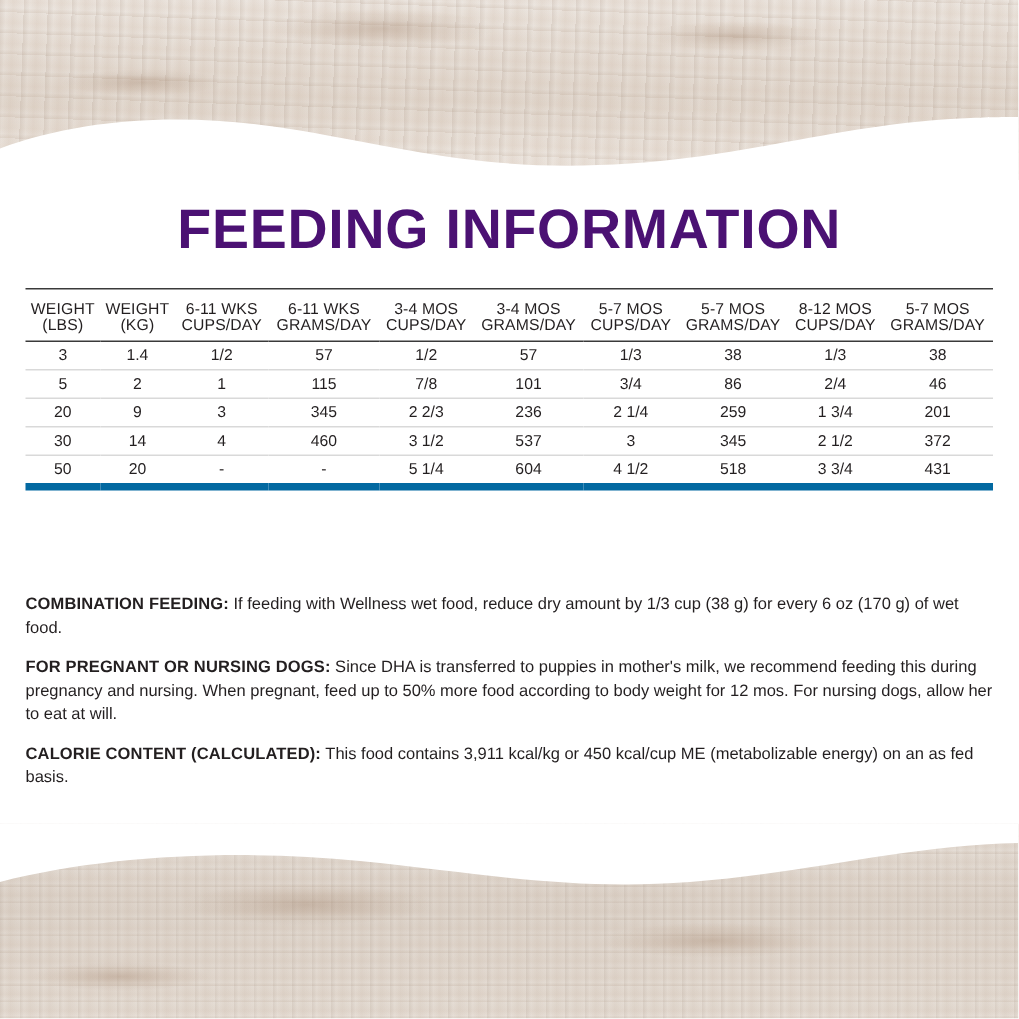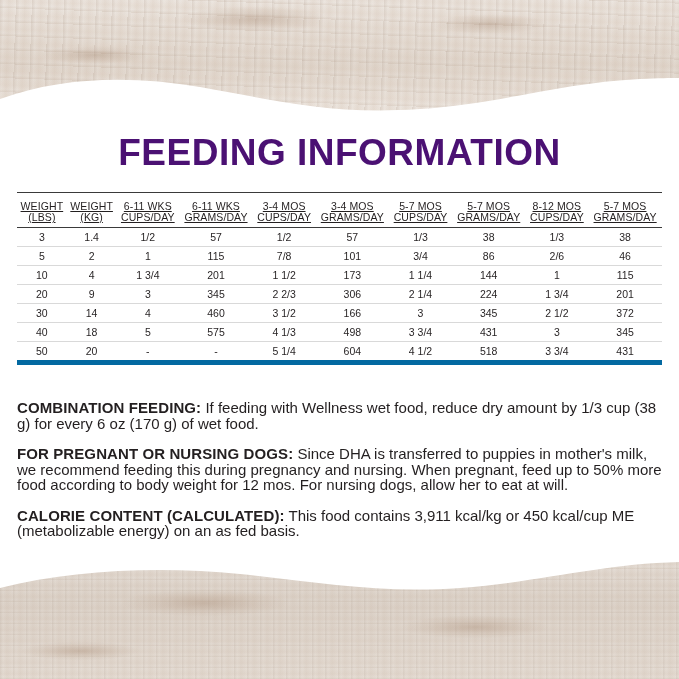--- a/index.html
+++ b/index.html
@@ -110,38 +110,37 @@
     color: #231f20;
   }
   table.feeding th {
     font-weight: normal;
     text-align: center;
     vertical-align: bottom;
     padding: 1px 0 4px 0;
     line-height: 11px;
     font-size: 10.5px;
     letter-spacing: 0.1px;
-    text-decoration: underline;
   }
   table.feeding td {
     text-align: center;
     padding: 3px 0;
     border-top: 1px solid #d9d9d9;
     font-size: 10.5px;
   }
   table.feeding tr.head-row th { border-bottom: 1px solid #3a3a3a; }
   table.feeding tr:last-child td { border-bottom: 5px solid #0369a1; }
 
   .notes {
     position: absolute;
     left: 17px;
     top: 385px;
     width: 645px;
     color: #231f20;
-    font-size: 15px;
+    font-size: 11px;
     line-height: 15.5px;
   }
   .note { margin-bottom: 9px; }
   .note:last-child { margin-bottom: 0; }
   .note .lead {
     font-weight: bold;
     letter-spacing: 0.1px;
   }
 </style>
 </head>
@@ -233,70 +232,46 @@
       </tr>
       <tr>
         <td>5</td>
         <td>2</td>
         <td>1</td>
         <td>115</td>
         <td>7/8</td>
         <td>101</td>
         <td>3/4</td>
         <td>86</td>
-        <td>2/6</td>
+        <td>2/4</td>
         <td>46</td>
-      </tr>
-      <tr>
-        <td>10</td>
-        <td>4</td>
-        <td>1 3/4</td>
-        <td>201</td>
-        <td>1 1/2</td>
-        <td>173</td>
-        <td>1 1/4</td>
-        <td>144</td>
-        <td>1</td>
-        <td>115</td>
       </tr>
       <tr>
         <td>20</td>
         <td>9</td>
         <td>3</td>
         <td>345</td>
         <td>2 2/3</td>
-        <td>306</td>
+        <td>236</td>
         <td>2 1/4</td>
-        <td>224</td>
+        <td>259</td>
         <td>1 3/4</td>
         <td>201</td>
       </tr>
       <tr>
         <td>30</td>
         <td>14</td>
         <td>4</td>
         <td>460</td>
         <td>3 1/2</td>
-        <td>166</td>
+        <td>537</td>
         <td>3</td>
         <td>345</td>
         <td>2 1/2</td>
         <td>372</td>
-      </tr>
-      <tr>
-        <td>40</td>
-        <td>18</td>
-        <td>5</td>
-        <td>575</td>
-        <td>4 1/3</td>
-        <td>498</td>
-        <td>3 3/4</td>
-        <td>431</td>
-        <td>3</td>
-        <td>345</td>
       </tr>
       <tr>
         <td>50</td>
         <td>20</td>
         <td>-</td>
         <td>-</td>
         <td>5 1/4</td>
         <td>604</td>
         <td>4 1/2</td>
         <td>518</td>

